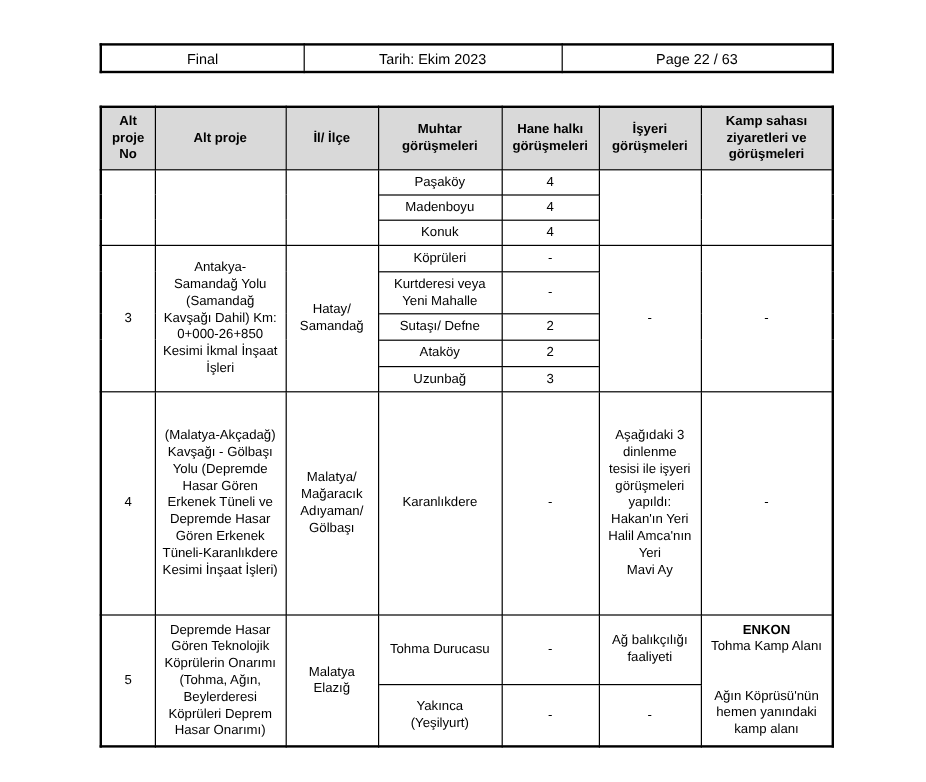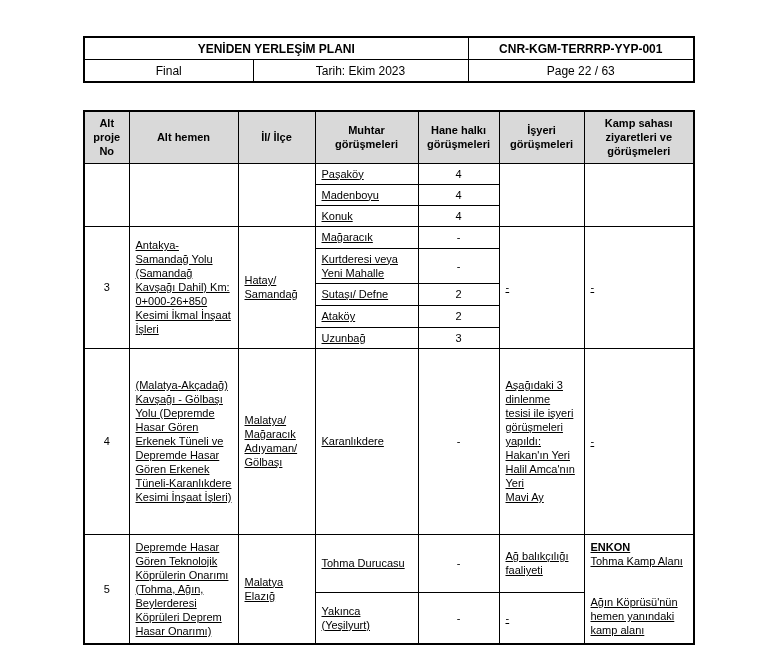--- a/index.html
+++ b/index.html
@@ -56,41 +56,37 @@
     overflow: hidden;
     word-wrap: break-word;
   }
   .main-table td.th {
     background: #d9d9d9;
     font-weight: bold;
     text-align: center;
     padding: 3px 3px;
   }
   .c { text-align: center; }
-  .l { text-align: left; text-decoration: underline; }
+  .l { text-align: center; }
   .pre { white-space: pre-line; }
   .bold { font-weight: bold; }
   .kamp-gap { margin-top: 27px; }
 </style>
 </head>
 <body>
 
 <div class="page">
 
   <table class="doc-table">
     <colgroup>
         <col style="width:169px">
         <col style="width:215px">
         <col style="width:226px">
       </colgroup>
     <tbody>
-        <tr>
-      <td colspan="2" class="bold">YENİDEN YERLEŞİM PLANI</td>
-      <td class="bold">CNR-KGM-TERRRP-YYP-001</td>
-    </tr>
     <tr>
       <td>Final</td>
       <td>Tarih: Ekim 2023</td>
       <td>Page 22 / 63</td>
     </tr>
   </tbody>
     </table>
 
   <table class="main-table">
     <colgroup>
@@ -99,21 +95,21 @@
         <col style="width:77px">
       <col style="width:103px">
         <col style="width:81px">
         <col style="width:85px">
         <col style="width:110px">
     </colgroup>
 
     <tbody>
         <tr style="height:52px">
       <td class="th">Alt proje No</td>
-      <td class="th">Alt hemen</td>
+      <td class="th">Alt proje</td>
       <td class="th">İl/ İlçe</td>
       <td class="th">Muhtar görüşmeleri</td>
       <td class="th">Hane halkı görüşmeleri</td>
       <td class="th">İşyeri görüşmeleri</td>
       <td class="th">Kamp sahası ziyaretleri ve görüşmeleri</td>
     </tr>
 
     <tr style="height:20px">
       <td rowspan="3" class="c"></td>
       <td rowspan="3" class="l"></td>
@@ -130,21 +126,21 @@
     <tr style="height:20px">
       <td class="l">Konuk</td>
       <td class="c">4</td>
     </tr>
 
     <tr style="height:22px">
       <td rowspan="5" class="c">3</td>
       <td rowspan="5" class="l">Antakya-Samandağ Yolu (Samandağ Kavşağı Dahil) Km: 0+000-26+850 Kesimi İkmal İnşaat İşleri</td>
       <td rowspan="5" class="l pre">Hatay/
 Samandağ</td>
-      <td class="l">Mağaracık</td>
+      <td class="l">Köprüleri</td>
       <td class="c">-</td>
       <td rowspan="5" class="l">-</td>
       <td rowspan="5" class="l">-</td>
     </tr>
     <tr style="height:30px">
       <td class="l">Kurtderesi veya Yeni Mahalle</td>
       <td class="c">-</td>
     </tr>
     <tr style="height:22px">
       <td class="l">Sutaşı/ Defne</td>

